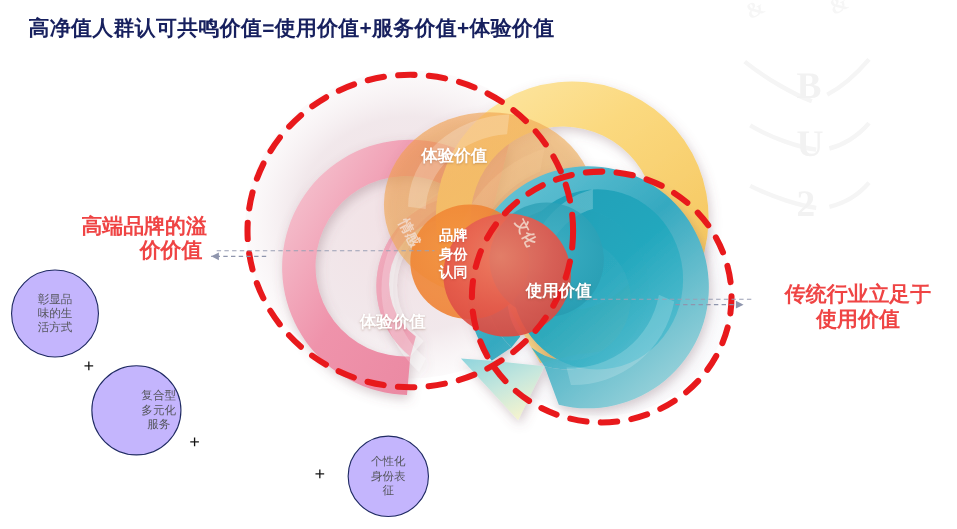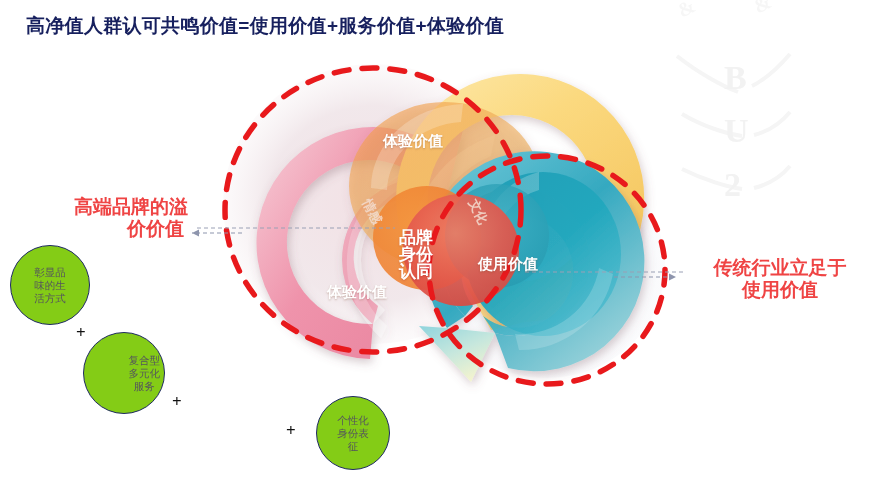--- a/index.html
+++ b/index.html
@@ -53,27 +53,26 @@
     pointer-events: none;
   }
   #lbl-exp  { left: 383px; top: 132px; }
   #lbl-use  { left: 478px; top: 255px; }
   #lbl-serv { left: 327px; top: 283px; }
 
   .core-label {
     position: absolute;
     color: #ffffff;
     font-weight: bold;
-    font-size: 17px;
+    font-size: 13px;
     line-height: 17px;
     text-align: center;
     white-space: nowrap;
     text-shadow: 0 1px 2px rgba(150,40,40,.3);
     pointer-events: none;
-    margin-top: 24px;
   }
   #lbl-core { left: 399px; top: 205px; }
 
   .side-kanji {
     position: absolute;
     color: #f3ddd0;
     font-weight: bold;
     font-size: 13px;
     white-space: nowrap;
     pointer-events: none;
@@ -97,21 +96,21 @@
   
   .connector { position: absolute; height: 10px; pointer-events: none; }
   #conn-left  { left: 184px; top: 228px; width: 60px; }
   #conn-right { left: 612px; top: 272px; width: 72px; }
 
   
   .bubble {
     position: absolute;
     border: 1.4px solid #1f2a63;
     border-radius: 50%;
-    background: #84cc16;
+    background: #c4b5fd;
     display: flex;
     align-items: center;
     justify-content: center;
     text-align: center;
     color: #55565c;
     font-size: 10.5px;
     line-height: 13px;
     padding: 4px;
   }
   .plus {

